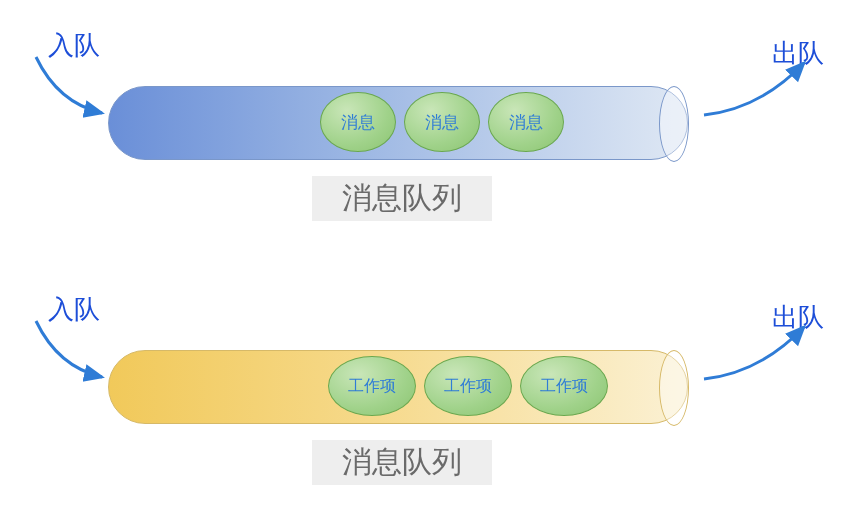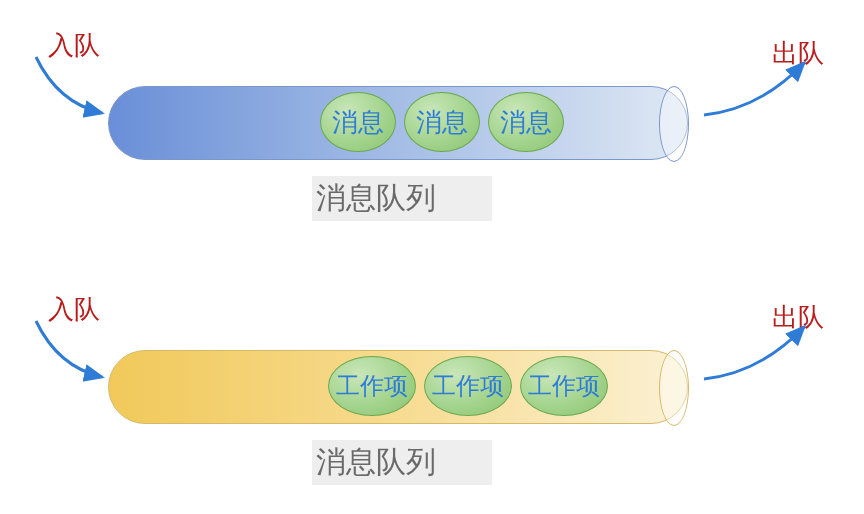--- a/index.html
+++ b/index.html
@@ -11,21 +11,21 @@
     font-family: "Microsoft YaHei", "PingFang SC", sans-serif;
     position: relative;
   }
   .row {
     position: absolute;
     left: 0;
     width: 864px;
   }
   .arrow-label {
     position: absolute;
-    color: #b91c1c;
+    color: #1d4ed8;
     font-size: 26px;
     font-weight: 400;
   }
   .enqueue-label { left: 48px; top: -58px; }
   .dequeue-label { left: 740px; top: -50px; margin-left: 32px; }
   .arrow-svg { position: absolute; overflow: visible; }
   .enqueue-svg { left: 30px; top: -35px; }
   .dequeue-svg { left: 700px; top: -35px; }
   .tube {
     position: absolute;
@@ -66,30 +66,30 @@
   .items-work { left: 328px; }
   .pellet {
     height: 60px;
     border-radius: 50%;
     border: 1.5px solid #6aa84f;
     background: radial-gradient(ellipse at 35% 30%, #c9e6b8 0%, #a0d28a 60%, #8bc471 100%);
     display: flex;
     align-items: center;
     justify-content: center;
     color: #2f7cd6;
-    font-size: 26px;
+    font-size: 17px;
   }
   .pellet-msg { width: 76px; }
-  .pellet-work { width: 88px; font-size: 24px; }
+  .pellet-work { width: 88px; font-size: 16px; }
   .caption {
     position: absolute;
     left: 312px;
     top: 90px;
     width: 180px;
-    text-align: left;
+    text-align: center;
     color: #6a6a6a;
     font-size: 30px;
     background: #eeeeee;
     padding: 2px 4px;
   }
   #row1 { top: 86px; }
   #row2 { top: 350px; }
 </style>
 </head>
 <body>

